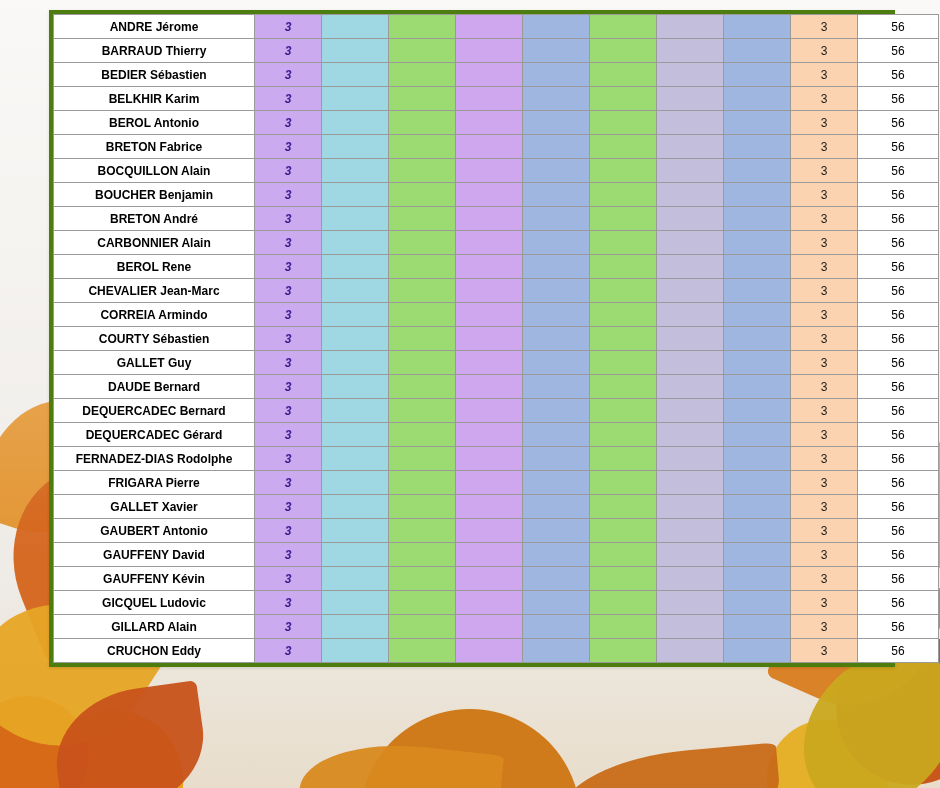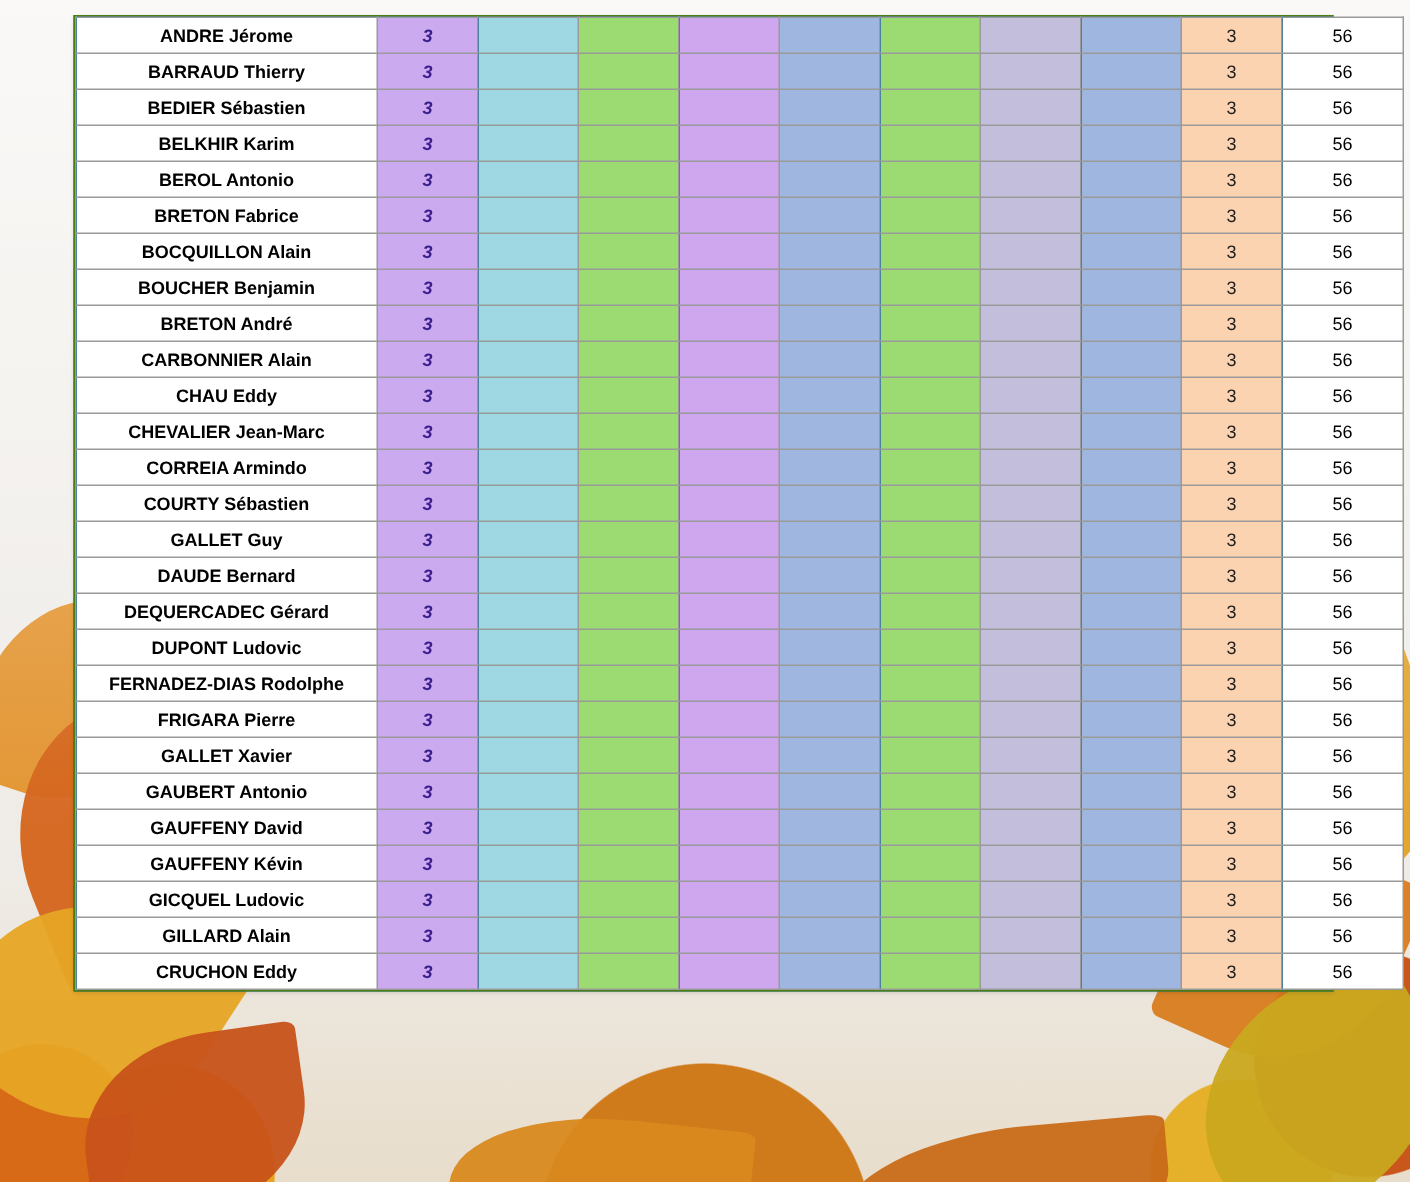--- a/index.html
+++ b/index.html
@@ -46,22 +46,22 @@
     background: linear-gradient(180deg, rgba(255,255,255,.55) 0%, rgba(255,255,255,.15) 45%, rgba(255,255,255,0) 70%);
     pointer-events: none;
   }
 
   
   .panel {
     position: absolute;
     left: 49px;
     top: 10px;
     width: 838px;
-    background: #0369a1;
-    border: 1px solid #4d7c0f;
+    background: #6d28d9;
+    border: 4px solid #4d7c0f;
     box-shadow: 0 1px 3px rgba(0,0,0,.12);
   }
   table.grid {
     border-collapse: collapse;
     width: 838px;
     table-layout: fixed;
   }
   table.grid td {
     border: 1px solid #9a9a9a;
     height: 23px;
@@ -251,21 +251,21 @@
           <td class="c-green"></td>
           <td class="c-purple"></td>
           <td class="c-blue"></td>
           <td class="c-green2"></td>
           <td class="c-lilac"></td>
           <td class="c-blue2"></td>
           <td class="v2">3</td>
           <td class="total">56</td>
         </tr>
         <tr>
-          <td class="name">CHAU Eddy</td>
+          <td class="name">BEROL Rene</td>
           <td class="v1">3</td>
           <td class="c-cyan"></td>
           <td class="c-green"></td>
           <td class="c-purple"></td>
           <td class="c-blue"></td>
           <td class="c-green2"></td>
           <td class="c-lilac"></td>
           <td class="c-blue2"></td>
           <td class="v2">3</td>
           <td class="total">56</td>
@@ -329,34 +329,34 @@
           <td class="c-green"></td>
           <td class="c-purple"></td>
           <td class="c-blue"></td>
           <td class="c-green2"></td>
           <td class="c-lilac"></td>
           <td class="c-blue2"></td>
           <td class="v2">3</td>
           <td class="total">56</td>
         </tr>
         <tr>
+          <td class="name">DEQUERCADEC Bernard</td>
+          <td class="v1">3</td>
+          <td class="c-cyan"></td>
+          <td class="c-green"></td>
+          <td class="c-purple"></td>
+          <td class="c-blue"></td>
+          <td class="c-green2"></td>
+          <td class="c-lilac"></td>
+          <td class="c-blue2"></td>
+          <td class="v2">3</td>
+          <td class="total">56</td>
+        </tr>
+        <tr>
           <td class="name">DEQUERCADEC Gérard</td>
-          <td class="v1">3</td>
-          <td class="c-cyan"></td>
-          <td class="c-green"></td>
-          <td class="c-purple"></td>
-          <td class="c-blue"></td>
-          <td class="c-green2"></td>
-          <td class="c-lilac"></td>
-          <td class="c-blue2"></td>
-          <td class="v2">3</td>
-          <td class="total">56</td>
-        </tr>
-        <tr>
-          <td class="name">DUPONT Ludovic</td>
           <td class="v1">3</td>
           <td class="c-cyan"></td>
           <td class="c-green"></td>
           <td class="c-purple"></td>
           <td class="c-blue"></td>
           <td class="c-green2"></td>
           <td class="c-lilac"></td>
           <td class="c-blue2"></td>
           <td class="v2">3</td>
           <td class="total">56</td>

